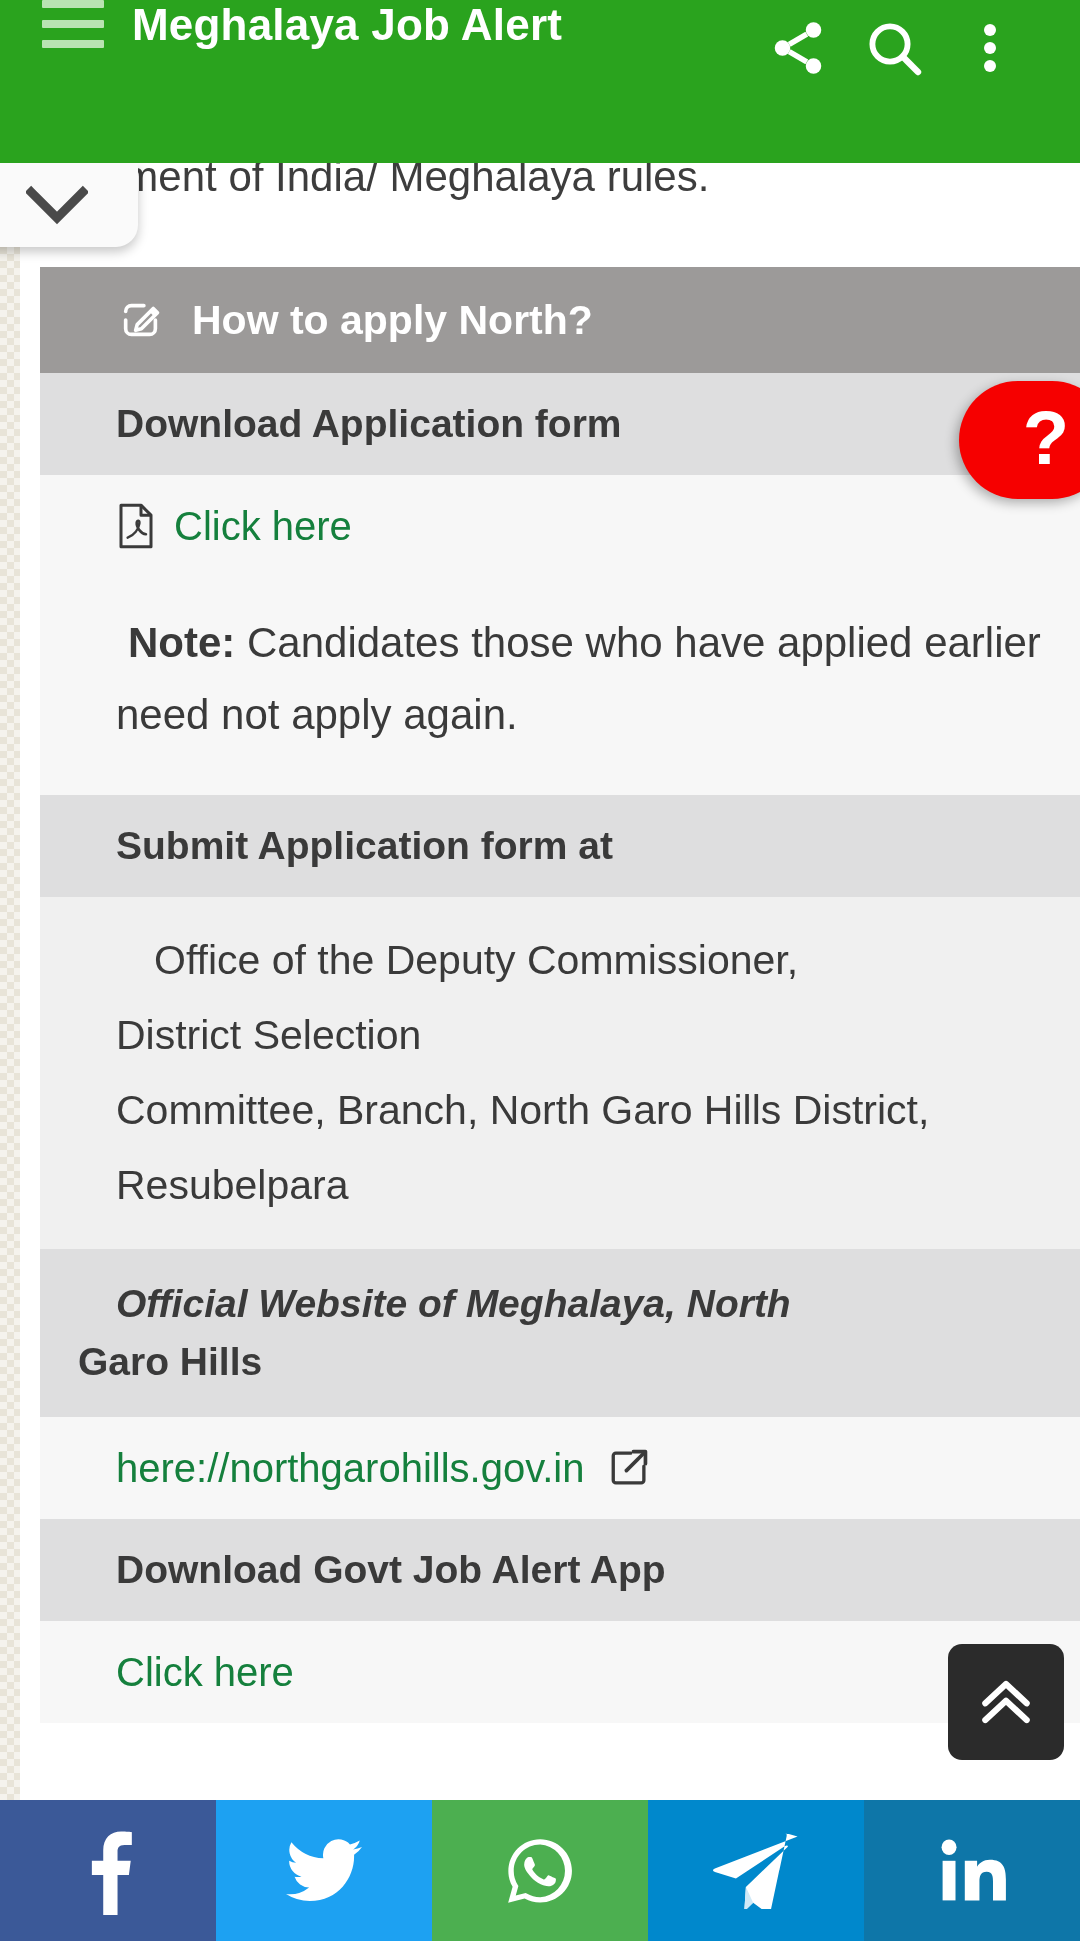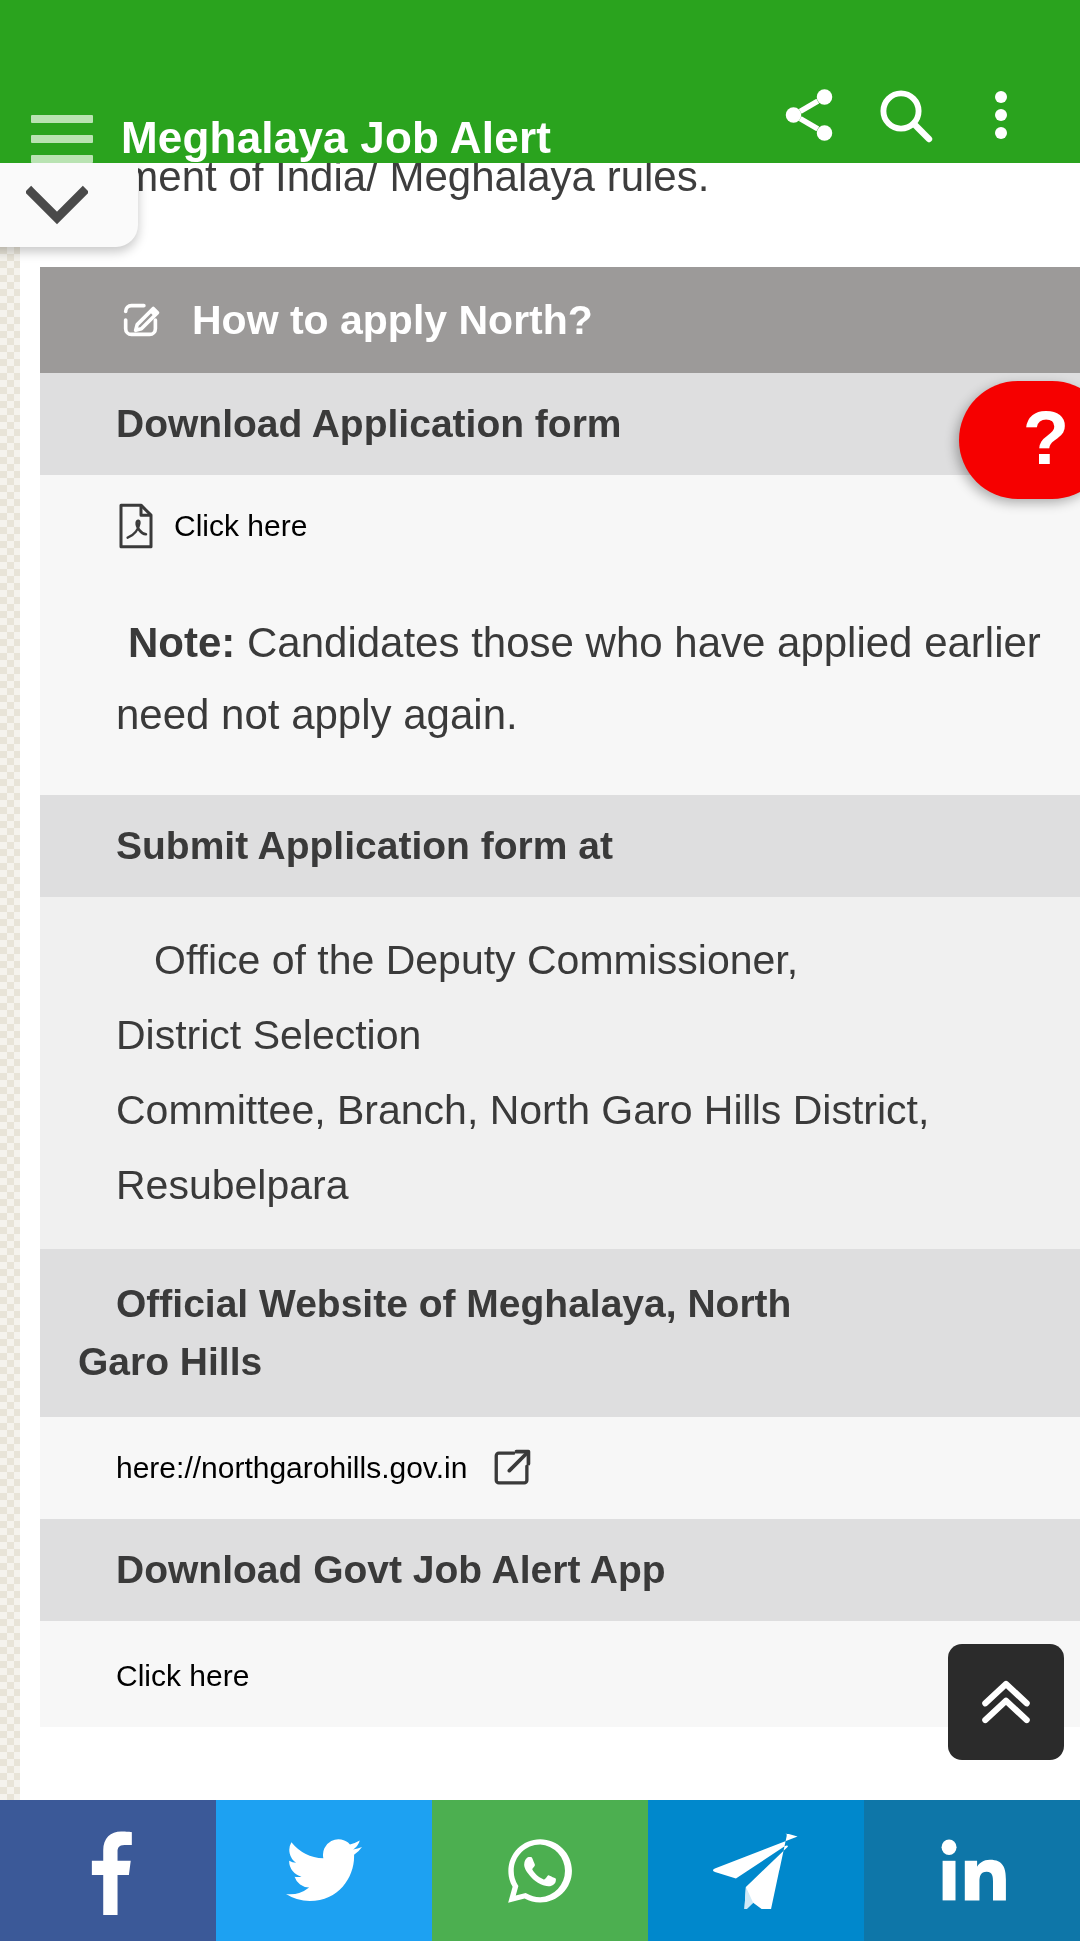--- a/index.html
+++ b/index.html
@@ -18,22 +18,22 @@
   }
 
   
   .appbar {
     position: absolute;
     top: 0; left: 0;
     width: 1080px;
     height: 163px;
     background: #2aa31e;
     display: flex;
-    align-items: flex-end;
-    padding: 0 31px;
+    align-items: flex-start;
+    padding: 0 42px;
     z-index: 60;
   }
   .appbar-hamburger {
     width: 62px; height: 48px;
     display: flex; flex-direction: column;
     justify-content: space-between;
     margin-right: 28px;
     flex: 0 0 auto;
     cursor: pointer;
   }
@@ -134,36 +134,36 @@
     min-height: 102px;
     display: flex;
     align-items: center;
     padding: 16px 40px 16px 76px;
     line-height: 58px;
   }
   .row-label.two-line {
     display: block;
     padding: 26px 40px 26px 76px;
   }
-  .row-label.two-line .l1 { display: block; text-indent: 0; }
+  .row-label.two-line .l1 { display: block; text-indent: 0; font-style: italic; }
   .row-label.two-line .l2 { display: block; margin-left: -38px; }
 
   .row-body {
     background: #f7f7f7;
     color: #3a3a3a;
     font-size: 40px;
     line-height: 58px;
     padding: 30px 40px 36px 76px;
   }
   .row-body.tight { padding-top: 22px; padding-bottom: 22px; }
 
   .link {
-    color: #000000;
+    color: #15803d;
     text-decoration: none;
-    font-size: 30px;
+    font-size: 40px;
     white-space: nowrap;
   }
   .link-row {
     display: flex;
     align-items: center;
     gap: 18px;
   }
   .pdf-icon { width: 40px; height: 48px; flex: 0 0 auto; display:block; }
   .ext-icon { width: 42px; height: 42px; flex: 0 0 auto; display:block; margin-left: 6px; }
 

